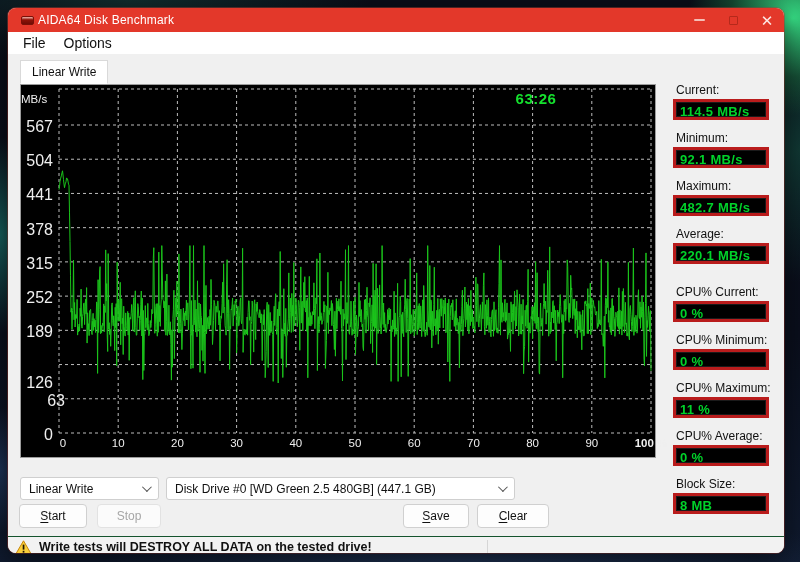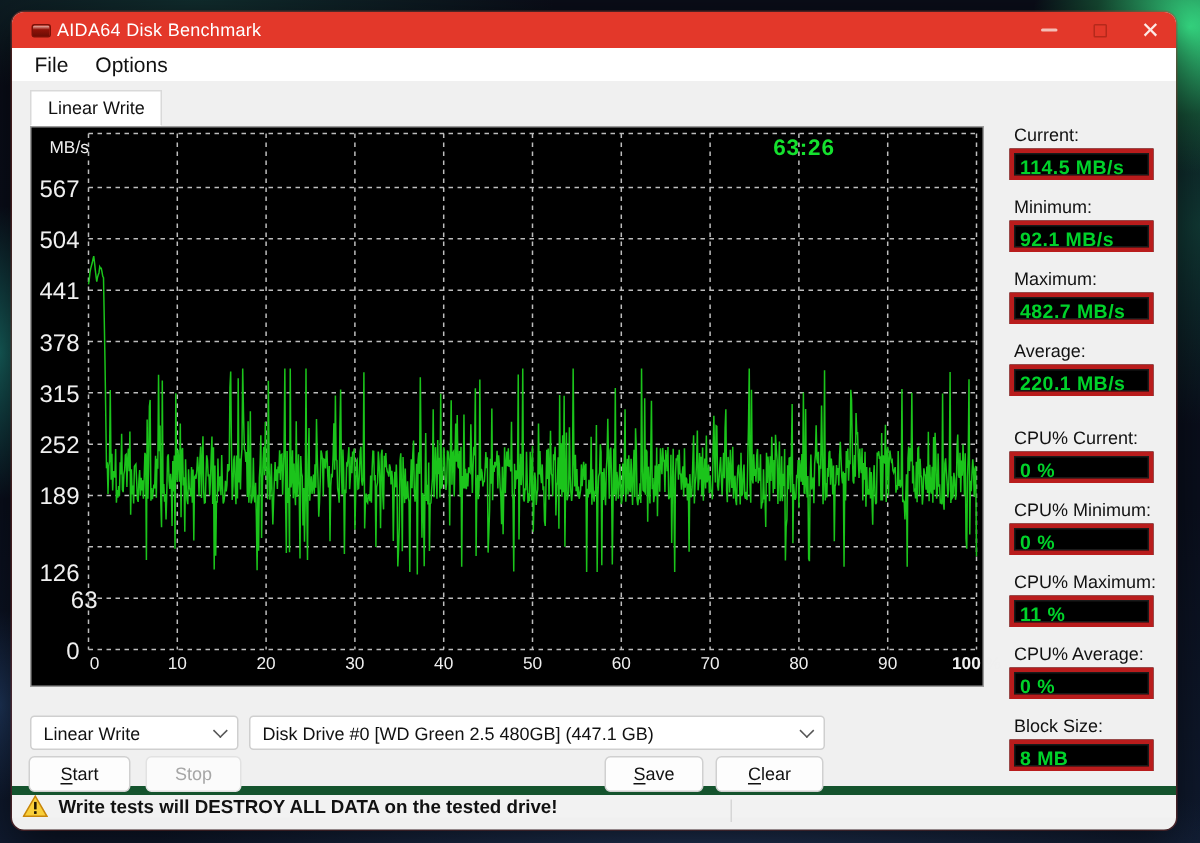--- a/index.html
+++ b/index.html
@@ -44,21 +44,21 @@
 
   
   .tab { position:absolute; left:12px; top:52px; height:24px; padding:0 11px;
     background:#ffffff; border:1px solid #d9d9d9; border-bottom:1px solid #ffffff;
     font-size:12px; color:#111; display:flex; align-items:center; z-index:2; }
 
   
   .chart-panel { position:absolute; left:12px; top:76px; width:636px; height:374px;
     background:#000; border:1px solid #9c9c9c; }
   .chart-panel svg { position:absolute; left:0; top:0; }
-  .unit-label { position:absolute; left:12px; top:8px; color:#f0f0f0; font-size:11.5px; }
+  .unit-label { position:absolute; left:0; top:8px; color:#f0f0f0; font-size:11.5px; }
   .timer { position:absolute; left:472px; top:5px; width:86px; text-align:center;
     font-size:15px; font-weight:bold; color:#15e12e; letter-spacing:.5px; }
   .ytick { position:absolute; width:30px; text-align:right; color:#efefef; font-size:16px; }
   .xtick { position:absolute; top:352px; width:44px; text-align:center; color:#efefef; font-size:11.5px; }
 
   
   .stat-label { position:absolute; left:668px; width:104px; font-size:12px; color:#111; }
   .stat-box { position:absolute; left:665px; width:96px; height:21px; background:#000;
     border:3px solid #b91c1c; box-shadow:inset 0 0 0 1px #1a1a1a;
     color:#00d22a; font-size:13px; font-weight:bold; line-height:19px; padding-left:4px;
@@ -71,22 +71,22 @@
   .dropdown .chev { margin-left:auto; margin-right:9px; width:7px; height:7px;
     border-right:1.4px solid #555; border-bottom:1.4px solid #555;
     transform:rotate(45deg) translateY(-2px); flex:none; }
   .btn { position:absolute; height:24px; background:#fdfdfd; border:1px solid #d0d0d0;
     border-radius:4px; font-size:12px; color:#111; display:flex; align-items:center;
     justify-content:center; font-family:inherit; }
   .btn.disabled { color:#a6a6a6; background:#fbfbfb; border-color:#e2e2e2; }
   .btn .accel { text-decoration:underline; text-underline-offset:2px; }
 
   
-  .statusbar { position:absolute; left:0; top:516px; width:100%; height:21px;
-    background:#f2f2f2; border-top:6px solid #14532d; display:flex; align-items:center;text-align:center; }
+  .statusbar { position:absolute; left:0; top:528px; width:100%; height:21px;
+    background:#f2f2f2; border-top:1px solid #14532d; display:flex; align-items:center;text-align:center; }
   .warn-icon { margin-left:7px; flex:none; }
   .status-text { margin-left:7px; font-size:12.5px; font-weight:bold; color:#111; }
   .status-divider { position:absolute; left:479px; top:3px; height:15px; width:1px; background:#d6d6d6; }
 </style>
 </head>
 <body>
 
 <div class="desktop"></div>
 
 <div class="window">
@@ -166,21 +166,21 @@
       <div class="xtick" style="left: 548.8px;">90</div>
       <div class="xtick" style="left: 608px; font-weight: bold;">100 %</div>
     </div>
 
   <div id="statsCol"></div>
 
   <div class="dropdown" style="left:12px; top:469px; width:139px;">
     <span class="dd-label">Linear Write</span>
     <span class="chev"></span>
   </div>
-  <div class="dropdown" style="left:158px; top:469px; width:384px;">
+  <div class="dropdown" style="left:158px; top:469px; width:349px;">
     <span class="dd-label">Disk Drive #0  [WD Green 2.5 480GB]  (447.1 GB)</span>
     <span class="chev"></span>
   </div>
 
   <div id="buttonRow"></div>
 
   <div class="statusbar">
     <svg class="warn-icon" width="17" height="15" viewBox="0 0 17 15">
       <path d="M8.5 0.8 L16.3 14.2 L0.7 14.2 Z" fill="#f9cf3a" stroke="#c8860a" stroke-width="1"></path>
       <rect x="7.7" y="4.6" width="1.7" height="5" fill="#201500"></rect>

